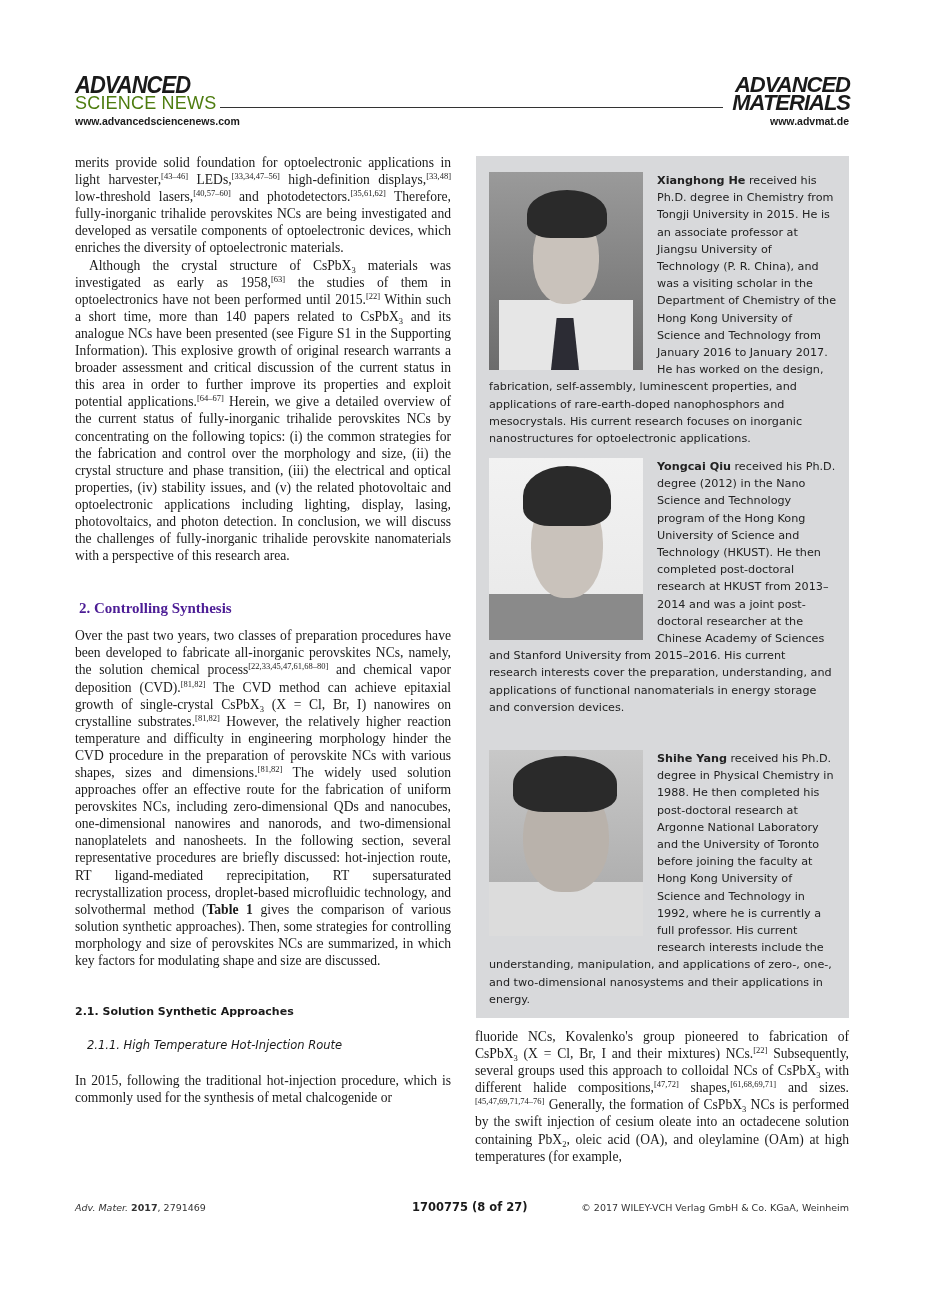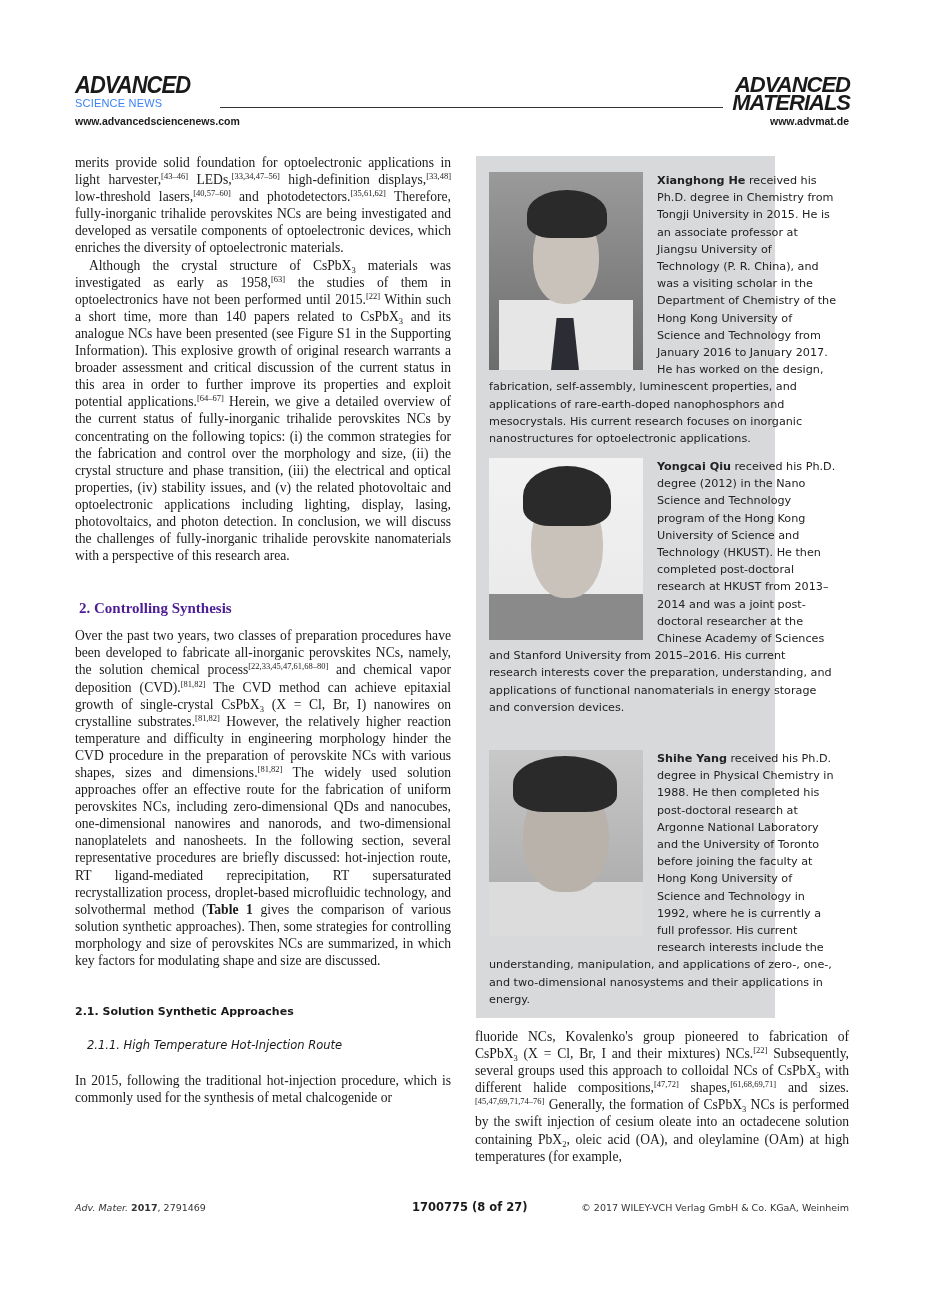--- a/index.html
+++ b/index.html
@@ -1,40 +1,40 @@
 <!DOCTYPE html>
 <html><head>
 <meta charset="utf-8">
 <style>
   html, body { margin:0; padding:0; background:#ffffff; }
   body { width:925px; height:1309px; position:relative; overflow:hidden; color:#1a1a1a; }
 
   
   #hdr-left-logo { position:absolute; left:75px; top:76px; }
   .logo-adv { font-family:"Liberation Sans", sans-serif; font-weight:bold; font-style:italic; font-size:22px; letter-spacing:-1px; line-height:20px; color:#1a1a1a; transform:scaleY(1.05); }
-  .logo-sci { font-family:"Liberation Sans", sans-serif; font-size:11px; line-height:14px; color:#3b82f6; letter-spacing:0.2px; }
+  .logo-sci { font-family:"Liberation Sans", sans-serif; font-size:18px; line-height:14px; color:#4d7c0f; letter-spacing:0.2px; }
   #hdr-rule { position:absolute; left:220px; top:107px; width:503px; height:1px; background:#333; }
   #hdr-left-url { position:absolute; left:75px; top:115px; font-family:"Liberation Sans", sans-serif; font-weight:bold; font-size:10.5px; color:#1a1a1a; }
   #hdr-right-logo { position:absolute; right:75px; top:76px; text-align:right; }
   .logo-mat { font-family:"Liberation Sans", sans-serif; font-weight:bold; font-style:italic; font-size:22px; letter-spacing:-1px; line-height:18px; color:#1a1a1a; }
   #hdr-right-url { position:absolute; right:76px; top:115px; font-family:"Liberation Sans", sans-serif; font-weight:bold; font-size:10.5px; color:#1a1a1a; }
 
   
   #col-left { position:absolute; left:75px; top:154px; width:376px; }
   .body-p { font-family:"Liberation Serif", serif; font-size:13.6px; line-height:17.1px; text-align:justify; margin:0; }
   .body-p.indent { text-indent:14px; }
   sup { font-size:8.5px; line-height:0; vertical-align:5px; }
   sub { font-size:8.5px; line-height:0; vertical-align:-3px; }
   .h2 { font-family:Liberation Serif, serif; font-weight:bold; font-size:15px; margin:36px 0 10px 4px; color:#4c1d95; }
   .h3 { font-family:"DejaVu Sans", sans-serif; font-weight:bold; font-size:11px; margin:36px 0 0 0; }
   .h4 { font-family:"DejaVu Sans", sans-serif; font-style:italic; font-size:11.5px; margin:20px 0 0 12px; }
   .gap { height:20px; }
 
   
-  #bio-box { position:absolute; left:476px; top:156px; width:299px; height:862px; background:#d8d9db; }
+  #bio-box { position:absolute; left:476px; top:156px; width:373px; height:862px; background:#d8d9db; }
   .bio { position:absolute; left:13px; width:348px; font-family:"DejaVu Sans", sans-serif; font-size:11.2px; line-height:17.2px; color:#222; }
   .bio .photo { float:left; width:154px; margin:0 14px 4px 0; background:linear-gradient(180deg,#9a9a9a,#6c6c6c); position:relative; overflow:hidden; }
   .bio b { font-weight:bold; }
   .face { position:absolute; border-radius:50% 50% 45% 45%; background:#c9c2bb; }
   .hair { position:absolute; border-radius:50% 50% 30% 30%; background:#2a2a2a; }
   .shirt { position:absolute; bottom:0; background:#e6e6e6; }
 
   
   #col-right { position:absolute; left:475px; top:1028px; width:374px; }
 

